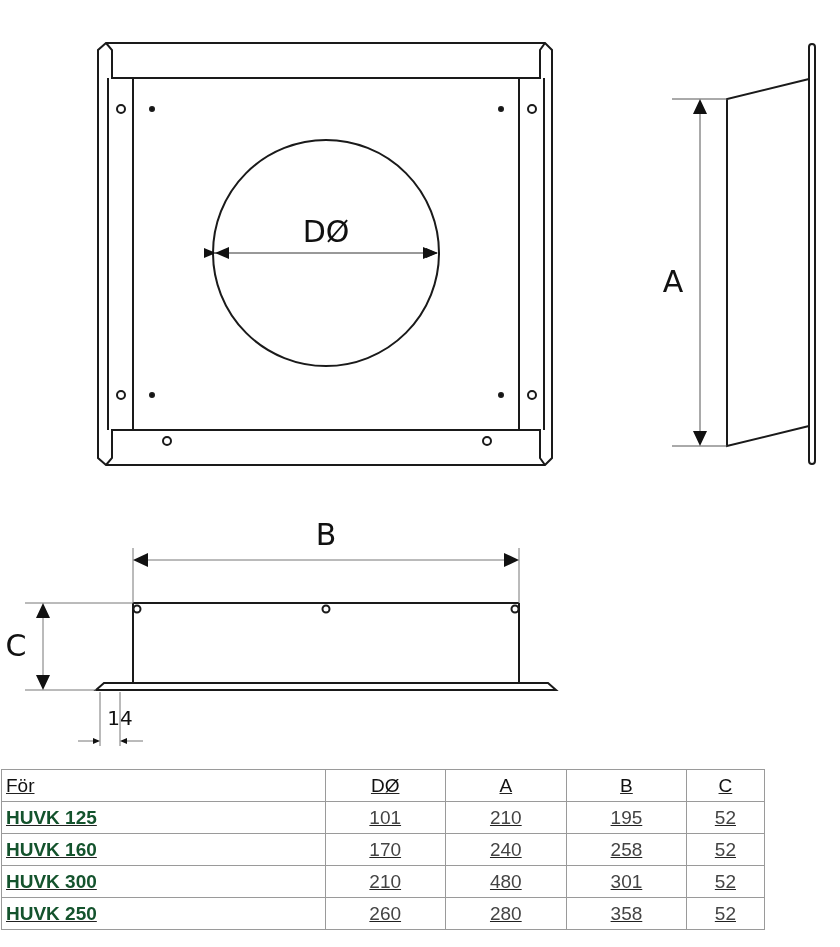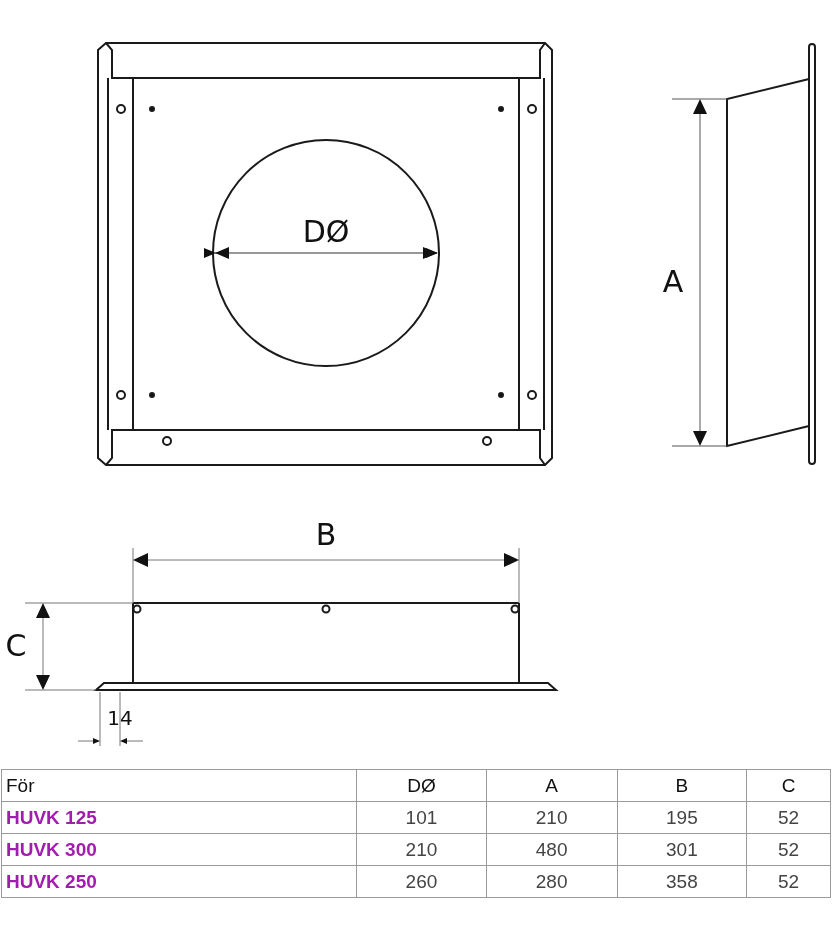--- a/index.html
+++ b/index.html
@@ -1,28 +1,28 @@
 <!DOCTYPE html>
 <html><head>
   <meta charset="utf-8">
   <style>
     html, body { margin: 0; padding: 0; background: #ffffff; }
     body { width: 840px; height: 947px; position: relative; overflow: hidden; font-family: "Liberation Sans", sans-serif; }
     #drawing { position: absolute; left: 0; top: 0; width: 840px; height: 765px; }
     .label { font-family: "DejaVu Sans", sans-serif; font-size: 30px; fill: #111; }
     .label-sm { font-family: "DejaVu Sans", sans-serif; font-size: 20px; fill: #111; }
     table.spec {
-      position: absolute; left: 1px; top: 769px; width: 830px;
-      border-collapse: collapse; font-size: 19px; color: #222;
+      position: absolute; left: 1px; top: 769px; width: 764px;
+      border-collapse: collapse; font-size: 19px; color: #222; text-decoration: underline;
     }
     table.spec td {
       border: 1px solid #9a9a9a; height: 31px; padding: 0 4px; line-height: 31px;
     }
     table.spec tr.head td { color: #111; }
-    table.spec td.name { text-align: left; font-weight: bold; color: #a21caf; width: 352px; }
+    table.spec td.name { text-align: left; font-weight: bold; color: #14532d; width: 352px; }
     table.spec tr.head td.name { font-weight: normal; }
     table.spec td.num { text-align: center; color: #444; }
     table.spec tr.head td.num { color: #111; }
     .c1 { width: 122px; } .c2 { width: 124px; } .c3 { width: 122px; } .c4 { width: 76px; }
   </style>
 </head>
 <body>
 
 <svg id="drawing" viewBox="0 0 840 765" xmlns="http://www.w3.org/2000/svg">
   <defs>
@@ -128,20 +128,27 @@
     <td class="num c4">C</td>
   </tr>
   <tr>
     <td class="name">HUVK 125</td>
     <td class="num">101</td>
     <td class="num">210</td>
     <td class="num">195</td>
     <td class="num">52</td>
   </tr>
   <tr>
+    <td class="name">HUVK 160</td>
+    <td class="num">170</td>
+    <td class="num">240</td>
+    <td class="num">258</td>
+    <td class="num">52</td>
+  </tr>
+  <tr>
     <td class="name">HUVK 300</td>
     <td class="num">210</td>
     <td class="num">480</td>
     <td class="num">301</td>
     <td class="num">52</td>
   </tr>
   <tr>
     <td class="name">HUVK 250</td>
     <td class="num">260</td>
     <td class="num">280</td>

